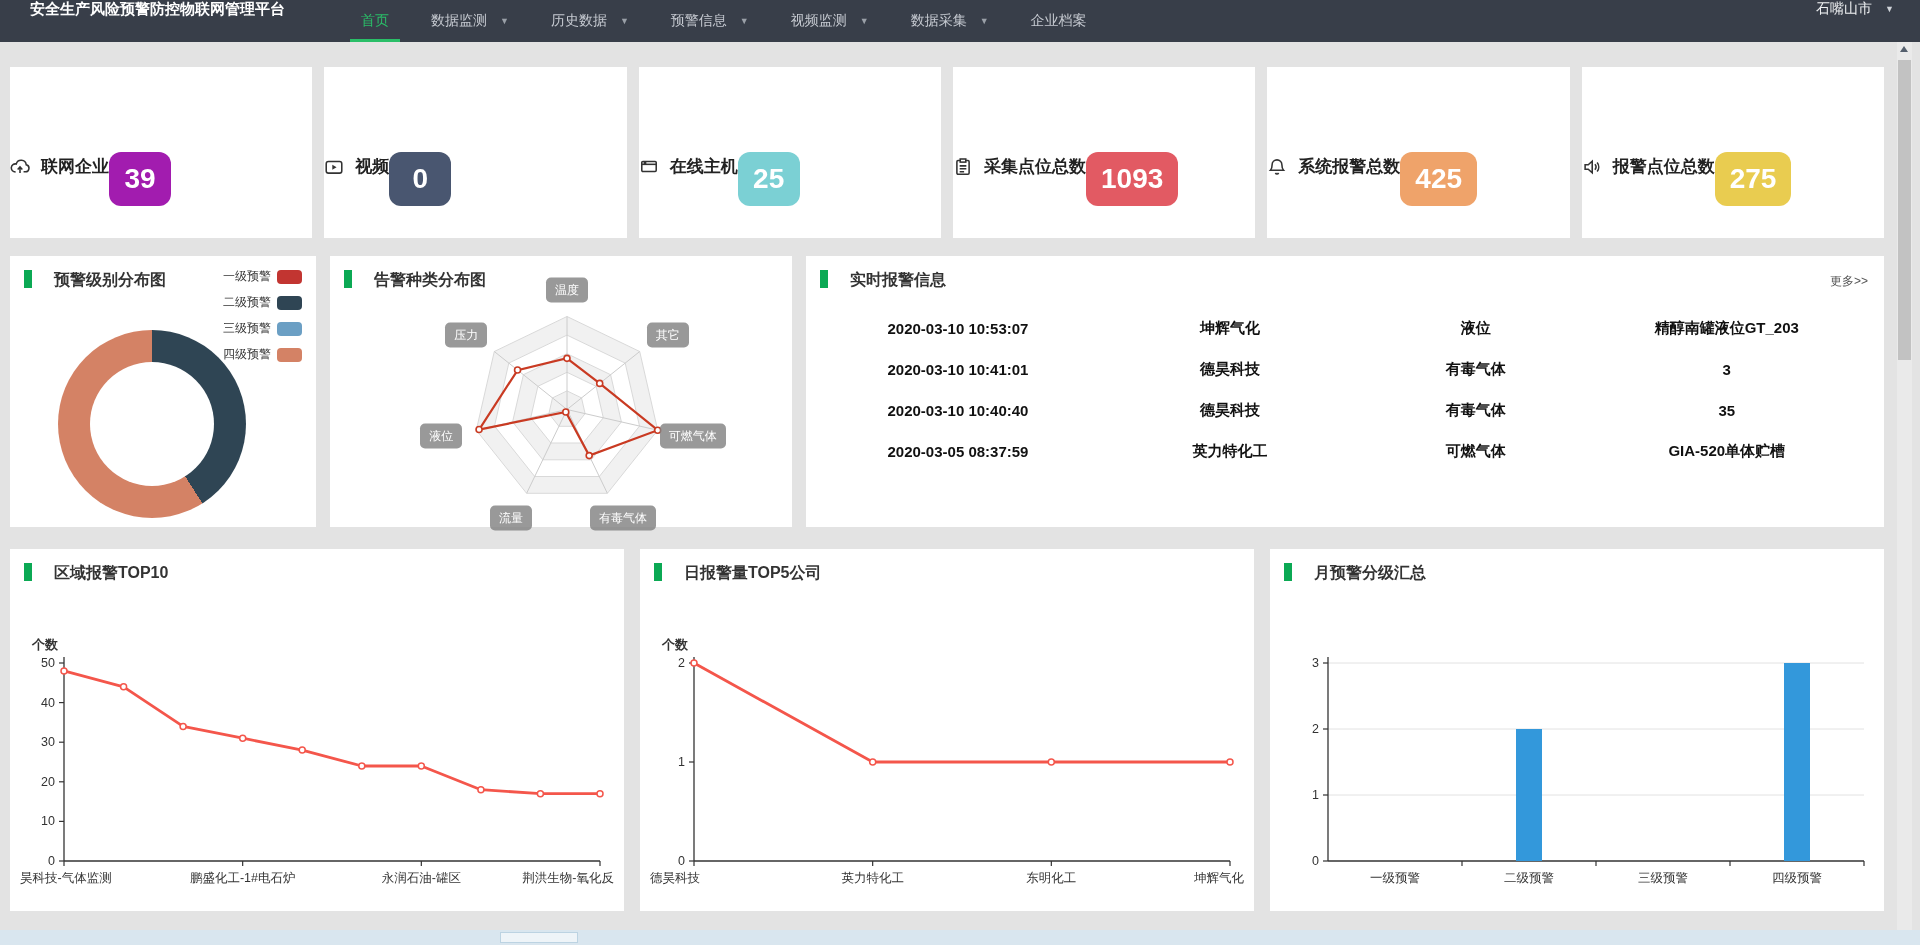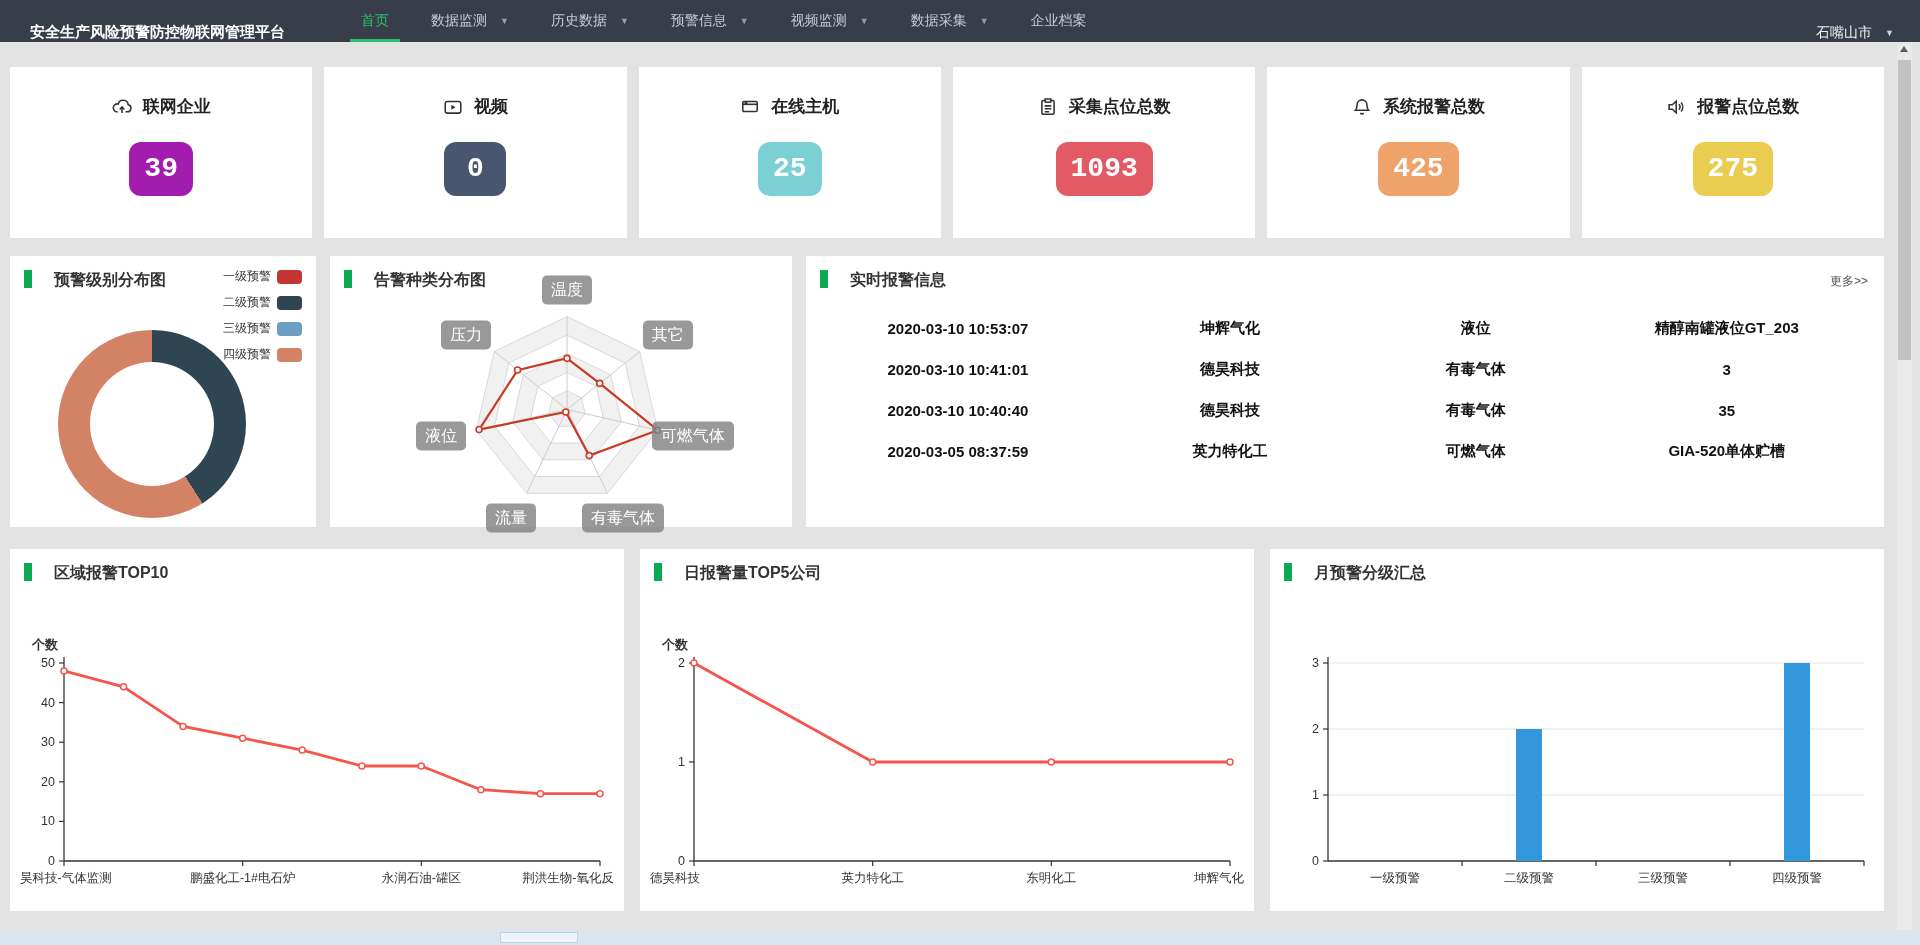--- a/index.html
+++ b/index.html
@@ -3,40 +3,40 @@
 <meta charset="utf-8">
 <style>
   * { box-sizing: border-box; margin: 0; padding: 0; }
   html,body { width:1920px; height:945px; }
   body {
     background:#e3e3e3;
     font-family:"Liberation Sans","DejaVu Sans",sans-serif;
     overflow:hidden; position:relative;
   }
   
-  .navbar { height:42px; background:#383e49; display:flex; align-items:flex-end; position:relative; z-index:5; }
+  .navbar { height:42px; background:#383e49; display:flex; align-items:flex-start; position:relative; z-index:5; }
   .nav-title { color:#fff; font-size:15px; font-weight:bold; margin-left:30px; white-space:nowrap; }
   .nav-menu { display:flex; margin-left:55px; height:100%; }
   .nav-item { padding:8px 21px; height:100%; display:flex; align-items:center; color:#c6cad1; font-size:14px; cursor:pointer; position:relative; white-space:nowrap; }
   .nav-item.active { color:#2abe68; }
   .nav-item.active::after { content:""; position:absolute; left:10px; right:10px; bottom:0; height:3px; background:#2abe68; }
   .caret { font-size:9px; color:#9aa0a8; margin-left:13px; }
   .nav-region { margin-left:auto; margin-right:26px; color:#eef0f2; font-size:14px; display:flex; align-items:center; cursor:pointer; }
   .nav-region .caret { color:#cfd3d8; }
 
   
   .content { padding:25px 36px 0 10px; }
   .row { display:flex; }
   .cards-row { gap:12px; height:171px; }
   .mid-row { margin-top:18px; gap:14px; height:271px; }
   .bot-row { margin-top:22px; gap:16px; height:362px; }
   .panel { background:#fff; position:relative; }
 
   
-  .stat-card { flex:1; background:#fff; display:flex; flex-direction:column; align-items:center; padding-top:28px;font-family:Liberation Mono, monospace; }
+  .stat-card { flex:1; background:#fff; display:flex; flex-direction:row; align-items:center; padding-top:28px; }
   .stat-head { display:flex; align-items:center; gap:11px; }
   .stat-label { font-size:17px; font-weight:bold; color:#222; }
   .stat-icon svg { display:block; }
   .stat-badge { margin-top:24px; min-width:62px; padding:0 15px; height:54px; line-height:54px; border-radius:12px; color:#fff; font-size:28px; font-weight:bold; text-align:center; }
 
   
   .panel-head { position:absolute; top:14px; left:14px; display:flex; align-items:flex-start; gap:22px; z-index:3; }
   .green-block { width:8px; height:18px; background:#0ba954; }
   .panel-title { font-size:16px; font-weight:bold; color:#333; white-space:nowrap; }
 
@@ -44,21 +44,21 @@
   .panel-donut { width:306px; flex:none; }
   .donut-legend { position:absolute; top:12px; right:14px; z-index:2; }
   .legend-item { display:flex; align-items:center; justify-content:flex-end; gap:6px; margin-bottom:9px; font-size:12px; color:#333; }
   .legend-swatch { width:25px; height:14px; border-radius:4px; }
   .donut { position:absolute; left:48px; top:74px; width:188px; height:188px; border-radius:50%; }
   .donut::after { content:""; position:absolute; inset:32px; background:#fff; border-radius:50%; }
 
   
   .panel-radar { width:462px; flex:none; }
   .radar-box { position:absolute; inset:0; }
-  .radar-label { position:absolute; transform:translate(-50%,-50%); background:rgba(130,130,130,.82); color:#fff; font-size:16px; padding:4px 9px; border-radius:5px; white-space:nowrap; }
+  .radar-label { position:absolute; transform:translate(-50%,-50%); background:rgba(130,130,130,.82); color:#fff; font-size:12px; padding:4px 9px; border-radius:5px; white-space:nowrap; }
 
   
   .panel-table { flex:1; }
   .more-link { position:absolute; top:17px; right:16px; font-size:12px; color:#555; cursor:pointer; }
   .rt-table { margin:52px 16px 0; }
   .rt-hrow { display:flex; background:#e0e0e0; height:34px; align-items:center; }
   .rt-hcell { font-size:15px; color:#333; text-align:center; }
   .rt-row { display:flex; height:41px; align-items:center; }
   .rt-cell { font-size:15px; font-weight:bold; color:#111; text-align:center; }
   .c0 { width:26%; } .c1 { width:26%; } .c2 { width:21%; } .c3 { width:27%; }

